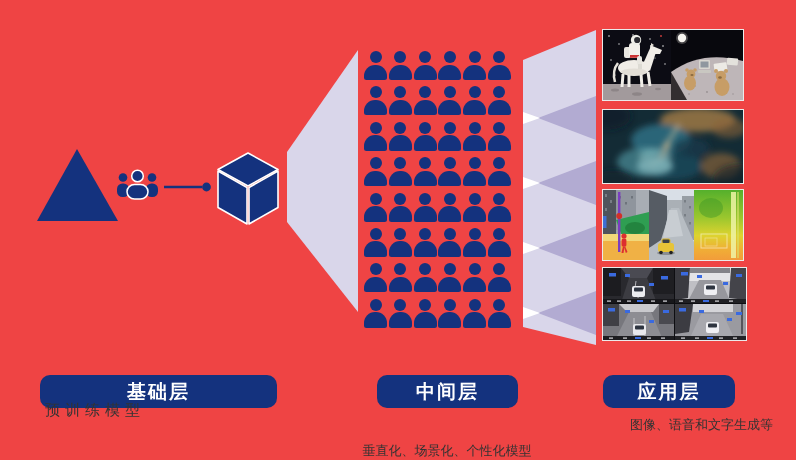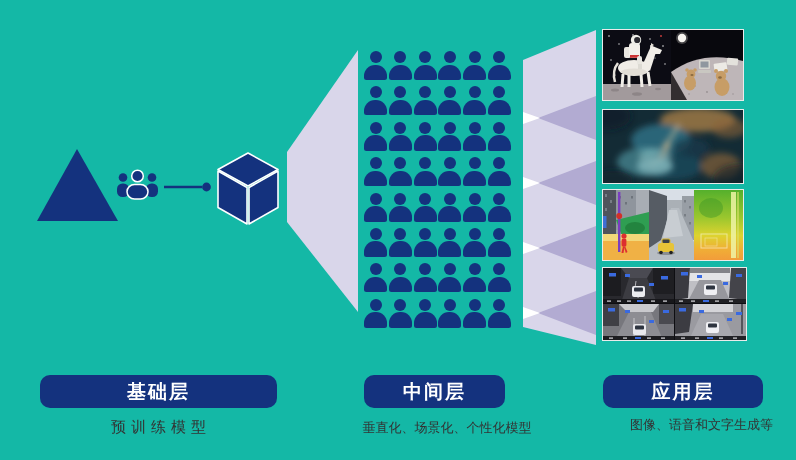--- a/index.html
+++ b/index.html
@@ -3,35 +3,35 @@
 <meta charset="utf-8">
 <style>
   :root{
     --navy:#14327E;
     --lavender:#D9D6EA;
     --purple:#B2ABD2;
     --text:#333333;
   }
   html,body{margin:0;padding:0;background:#fff;}
   .stage{
-    position:relative;width:796px;height:460px;background:#14b8a6;overflow:hidden;
+    position:relative;width:796px;height:460px;background:#ef4444;overflow:hidden;
     font-family:"Liberation Sans",sans-serif;
   }
   .shapes{position:absolute;left:0;top:0;}
   .pill{
     position:absolute;top:375px;height:33px;background:var(--navy);
     border-radius:10px;display:flex;align-items:center;justify-content:center;
     color:#fff;font-size:19px;font-weight:bold;letter-spacing:2px;
   }
   .pill-foundation{left:40px;width:237px;}
-  .pill-middle{left:364px;width:141px;}
-  .pill-application{left:603px;width:160px;}
+  .pill-middle{left:377px;width:141px;}
+  .pill-application{left:603px;width:132px;}
   .sub{position:absolute;color:var(--text);}
-  .sub-foundation{left:40px;top:418px;width:237px;text-align:center;font-size:15px;letter-spacing:5px;text-indent:5px;}
-  .sub-middle{left:352px;top:419px;width:190px;text-align:center;font-size:13px;}
+  .sub-foundation{left:40px;top:401px;width:237px;text-align:left;font-size:15px;letter-spacing:5px;text-indent:5px;}
+  .sub-middle{left:352px;top:442px;width:190px;text-align:center;font-size:13px;}
   .sub-application{left:603px;top:413px;width:165px;font-size:13px;line-height:23px;text-align:left;margin-left:27px;}
   .crowd{position:absolute;left:364px;top:51px;display:flex;flex-direction:column;gap:6.4px;}
   .crowd-row{display:flex;gap:1.8px;}
   .person{position:relative;width:23px;height:29px;}
   .person::before{content:"";position:absolute;left:5.5px;top:0;width:12px;height:12px;border-radius:50%;background:var(--navy);}
   .person::after{content:"";position:absolute;left:0;bottom:0;width:23px;height:15.5px;border-radius:11px 11px 2.5px 2.5px;background:var(--navy);}
   .appimg{position:absolute;left:603px;outline:1px solid #ebebeb;background:#000;}
   .appimg svg{display:block;}
   .img-1{top:30px;}
   .img-2{top:110px;}

